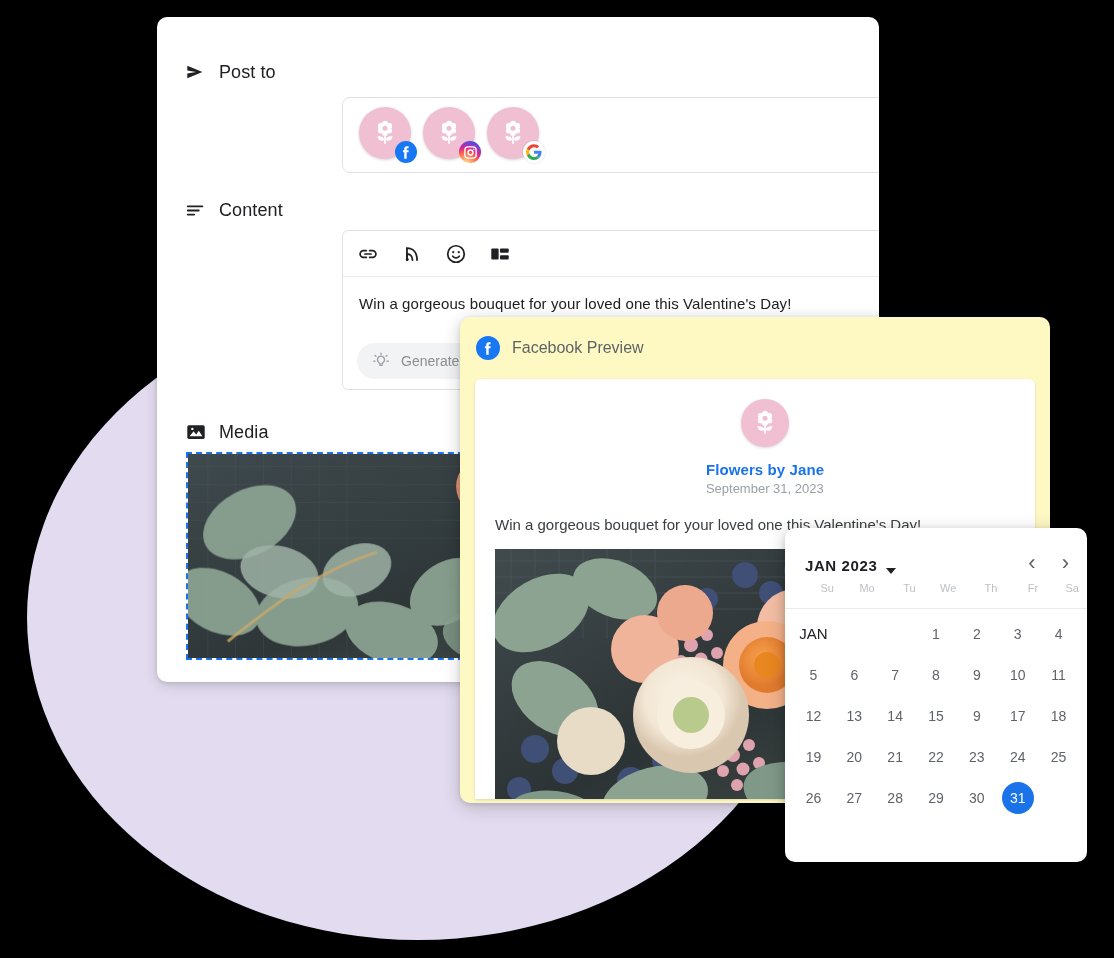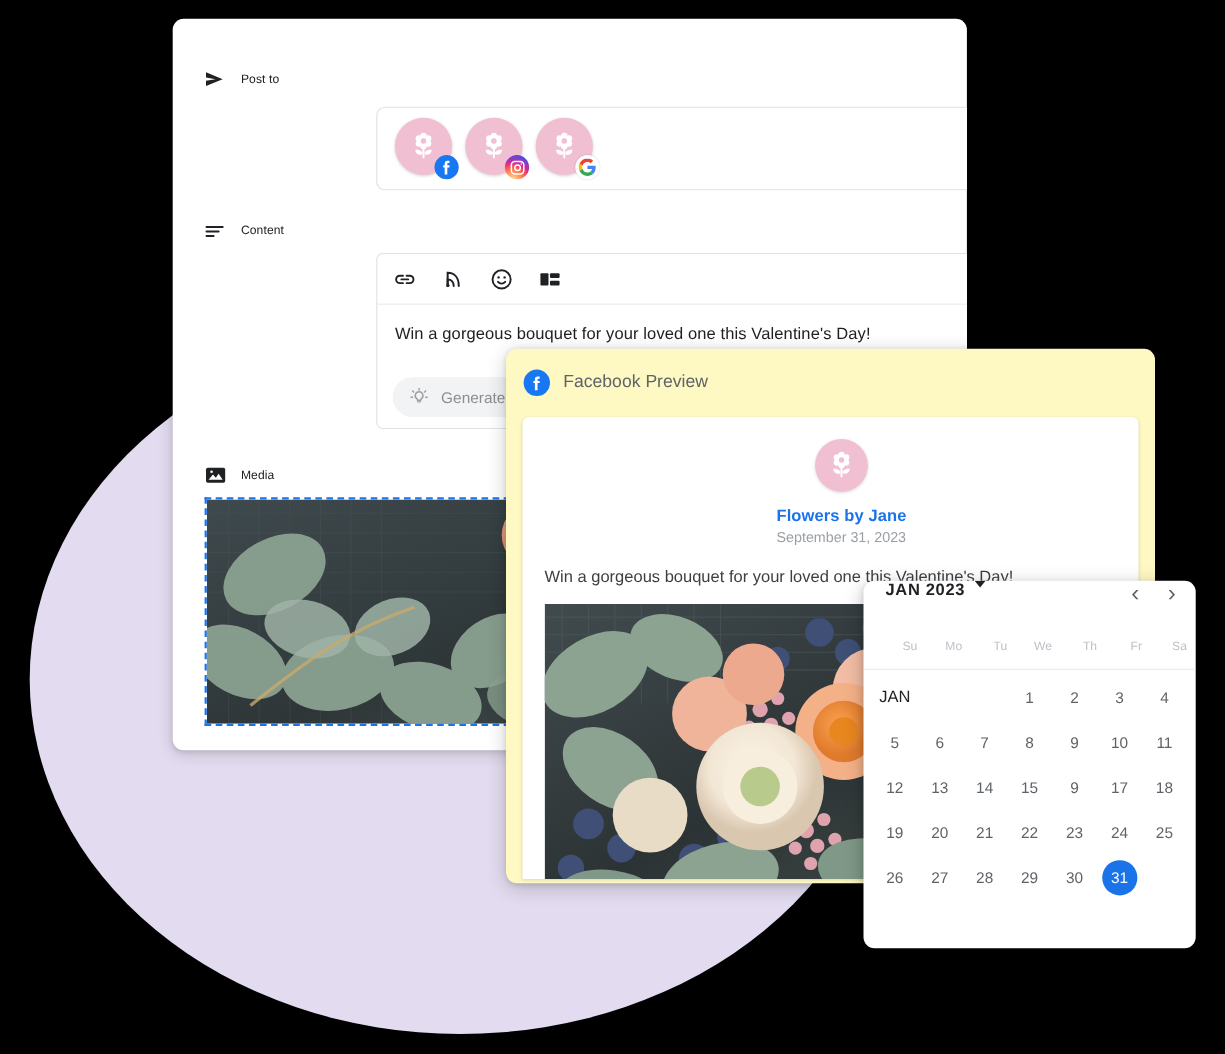--- a/index.html
+++ b/index.html
@@ -30,21 +30,21 @@
     box-shadow: 0 3px 14px rgba(0,0,0,0.16), 0 1px 4px rgba(0,0,0,0.10);
     overflow: hidden;
   }
 
   .section-head {
     display: flex; align-items: center; gap: 12px;
     padding: 0 28px;
     height: 34px;
   }
   .section-head .sec-label {
-    font-size: 11px; color: #202124; letter-spacing: .1px;
+    font-size: 18px; color: #202124; letter-spacing: .1px;
   }
   .sec-icon { width: 22px; height: 22px; display:block; flex: 0 0 22px; }
 
   
   .postto-box {
     position: absolute; left: 185px; top: 80px;
     width: 670px; height: 76px;
     border: 1px solid #dfe1e5;
     border-radius: 8px;
     background: #fff;
@@ -152,21 +152,21 @@
 
   
   .cal {
     position:absolute; left:785px; top:528px;
     width: 302px; height: 334px;
     background:#fff; border-radius: 10px;
     box-shadow: 0 4px 18px rgba(0,0,0,0.22), 0 2px 6px rgba(0,0,0,0.12);
     overflow:hidden;
   }
   .cal-head {
-    display:flex; align-items:flex-start;
+    display:flex; align-items:flex-end;
     height: 46px; padding: 0 18px 0 20px;
   }
   .cal-month { font-size: 15px; font-weight: bold; color:#202124; letter-spacing:.6px; }
   .cal-month-caret {
     width:0;height:0;margin-left:9px;
     border-left:5px solid transparent;border-right:5px solid transparent;
     border-top:6px solid #202124;
   }
   .cal-nav { margin-left:auto; display:flex; align-items:center; gap: 26px; }
   .cal-arrow { font-size: 22px; color:#5f6368; line-height:1; cursor:pointer; }

